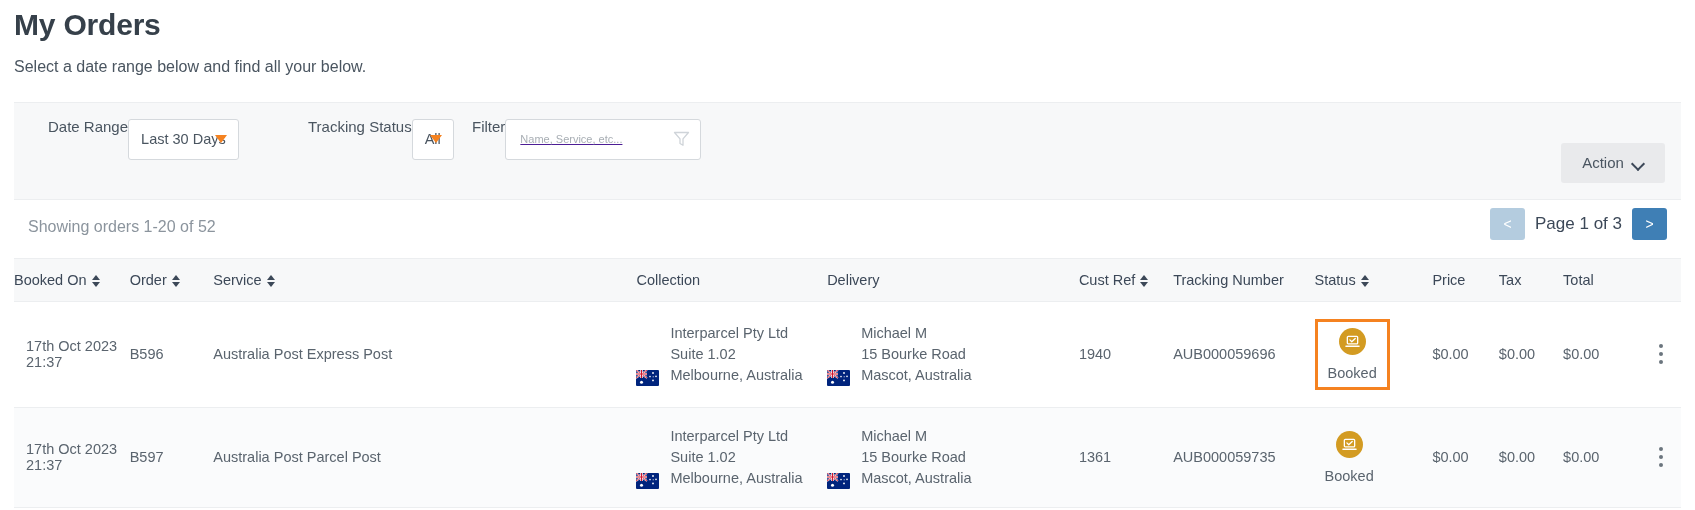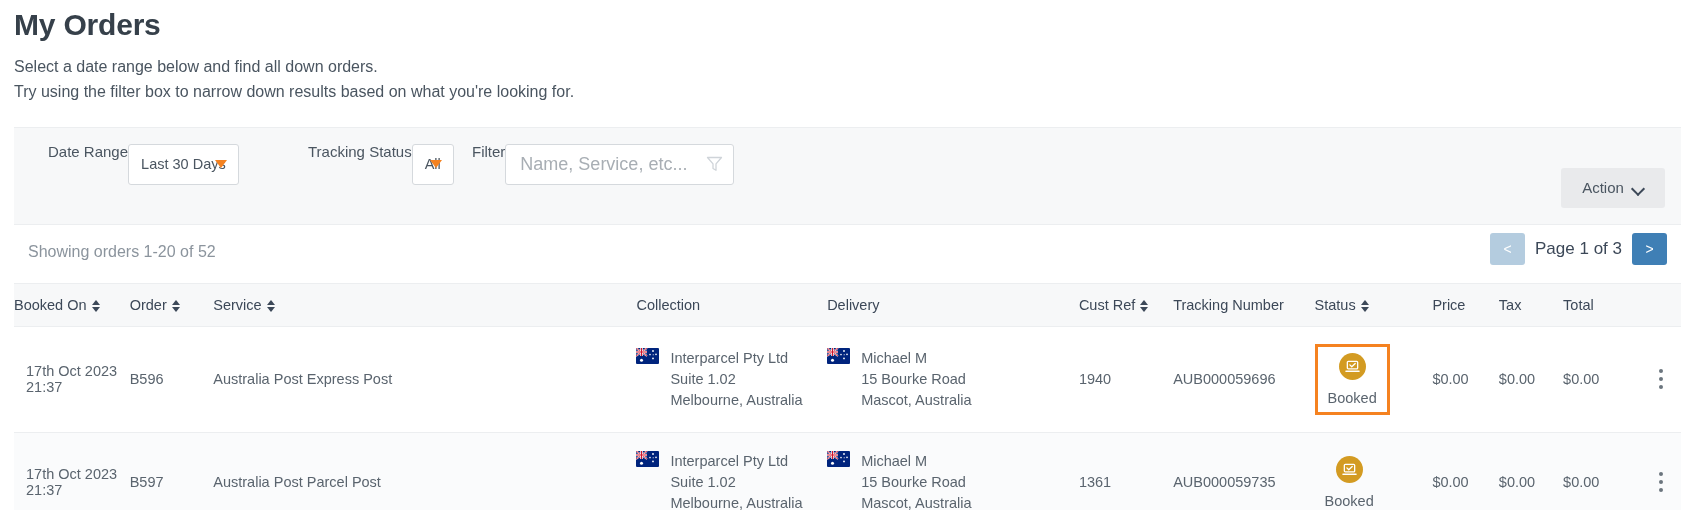--- a/index.html
+++ b/index.html
@@ -97,24 +97,25 @@
     border-radius: 3px;
     box-sizing: border-box;
     display: flex;
     align-items: center;
     padding: 0 36px 0 12px;
   }
   .text-input input {
     border: 0;
     outline: none;
     font-family: "Liberation Sans", sans-serif;
-    font-size: 18px;
-    color: #15803d;
+    font-size: 11px;
+    color: #4c1d95;
     width: 100%;
     background: transparent;
+    text-decoration: underline;
   }
   .text-input input::placeholder { color: #a8aeb4; }
   .funnel {
     position: absolute;
     right: 10px;
     top: 50%;
     transform: translateY(-50%);
     width: 17px; height: 17px;
   }
   .action-btn {
@@ -232,21 +233,21 @@
     color: #5a646e;
     padding: 17px 0;
     border-bottom: 1px solid #eceef0;
     vertical-align: middle;
   }
   tbody tr.row-alt td { background: #fafbfc; }
 
   .c-booked { padding-left: 12px; }
   .addr-cell {
     display: flex;
-    align-items: flex-start;
+    align-items: flex-end;
     gap: 11px;
   }
   .flag {
     flex: 0 0 auto;
     width: 23px;
     height: 16px;
     position: relative;
     overflow: hidden;
     border-radius: 1px;
   }
@@ -290,22 +291,21 @@
   }
   .kebab span:last-child { margin-bottom: 0; }
 </style>
 </head>
 <body>
 
 <div class="page">
 
   <div class="header-block">
     <h1 class="page-title">My Orders</h1>
-    <div class="intro-line">Select a date range below and find all down orders.</div>
-    <div class="intro-line">Try using the filter box to narrow down results based on what you're looking for.</div>
+    <div class="intro-line">Select a date range below and find all your below.</div>
   </div>
 
   <div class="filter-bar">
 
     <div class="field-group date">
       <div class="field-label">Date Range</div>
       <div class="select-box">
         <span>Last 30 Days</span>
         <span class="caret"></span>
       </div>

